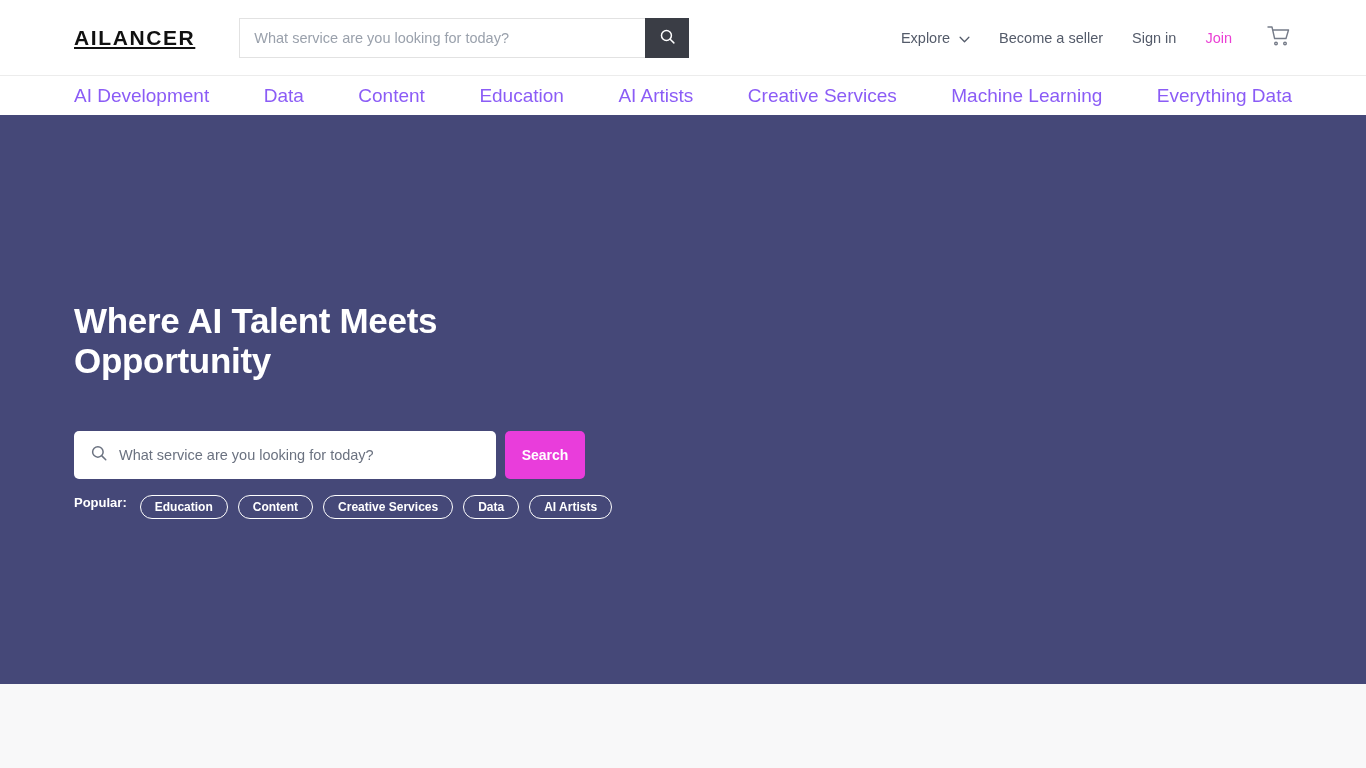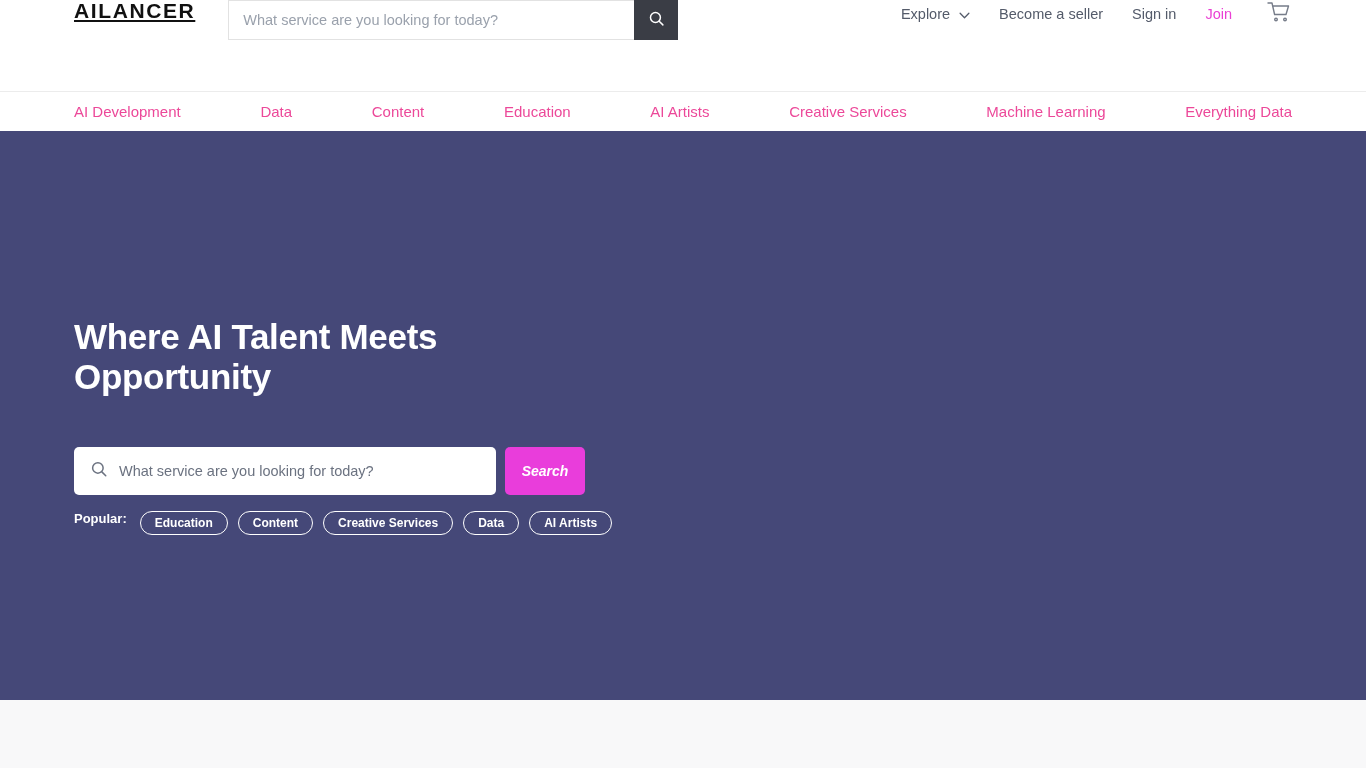--- a/index.html
+++ b/index.html
@@ -13,27 +13,28 @@
 
   body {
     font-family: "Liberation Sans", sans-serif;
     background: #f8f8f9;
     color: #2f3545;
     -webkit-font-smoothing: antialiased;
   }
 
   
   .topbar {
-    height: 92px;
+    height: 76px;
     background: #ffffff;
     border-bottom: 1px solid #ececec;
     display: flex;
-    align-items: flex-start;
+    align-items: center;
     padding: 0 74px;
     position: relative;
+    gap: 11px;
   }
 
   .logo {
     font-size: 21px;
     font-weight: bold;
     letter-spacing: 1.6px;
     color: #111111;
     white-space: nowrap;
     margin-right: 33px;
     line-height: 1;
@@ -106,22 +107,22 @@
   .catbar {
     height: 39px;
     background: #ffffff;
     display: flex;
     align-items: center;
     padding: 0 74px;
     justify-content: space-between;
   }
 
   .cat-link {
-    font-size: 15px;
-    color: #ec4899;
+    font-size: 19px;
+    color: #8b5cf6;
     text-decoration: none;
     white-space: nowrap;
     cursor: pointer;
   }
 
   
   .hero {
     height: 569px;
     background: #454878;
     padding: 0 118px;
@@ -177,21 +178,20 @@
     width: 80px;
     height: 48px;
     background: #e93ddb;
     color: #fff;
     border: none;
     border-radius: 5px;
     font-family: "Liberation Sans", sans-serif;
     font-size: 14px;
     font-weight: bold;
     cursor: pointer;
-    font-style: italic;
   }
 
   .popular {
     display: flex;
     align-items: flex-start;
     gap: 10px;
     margin-top: 16px;
   }
 
   .popular-label {

